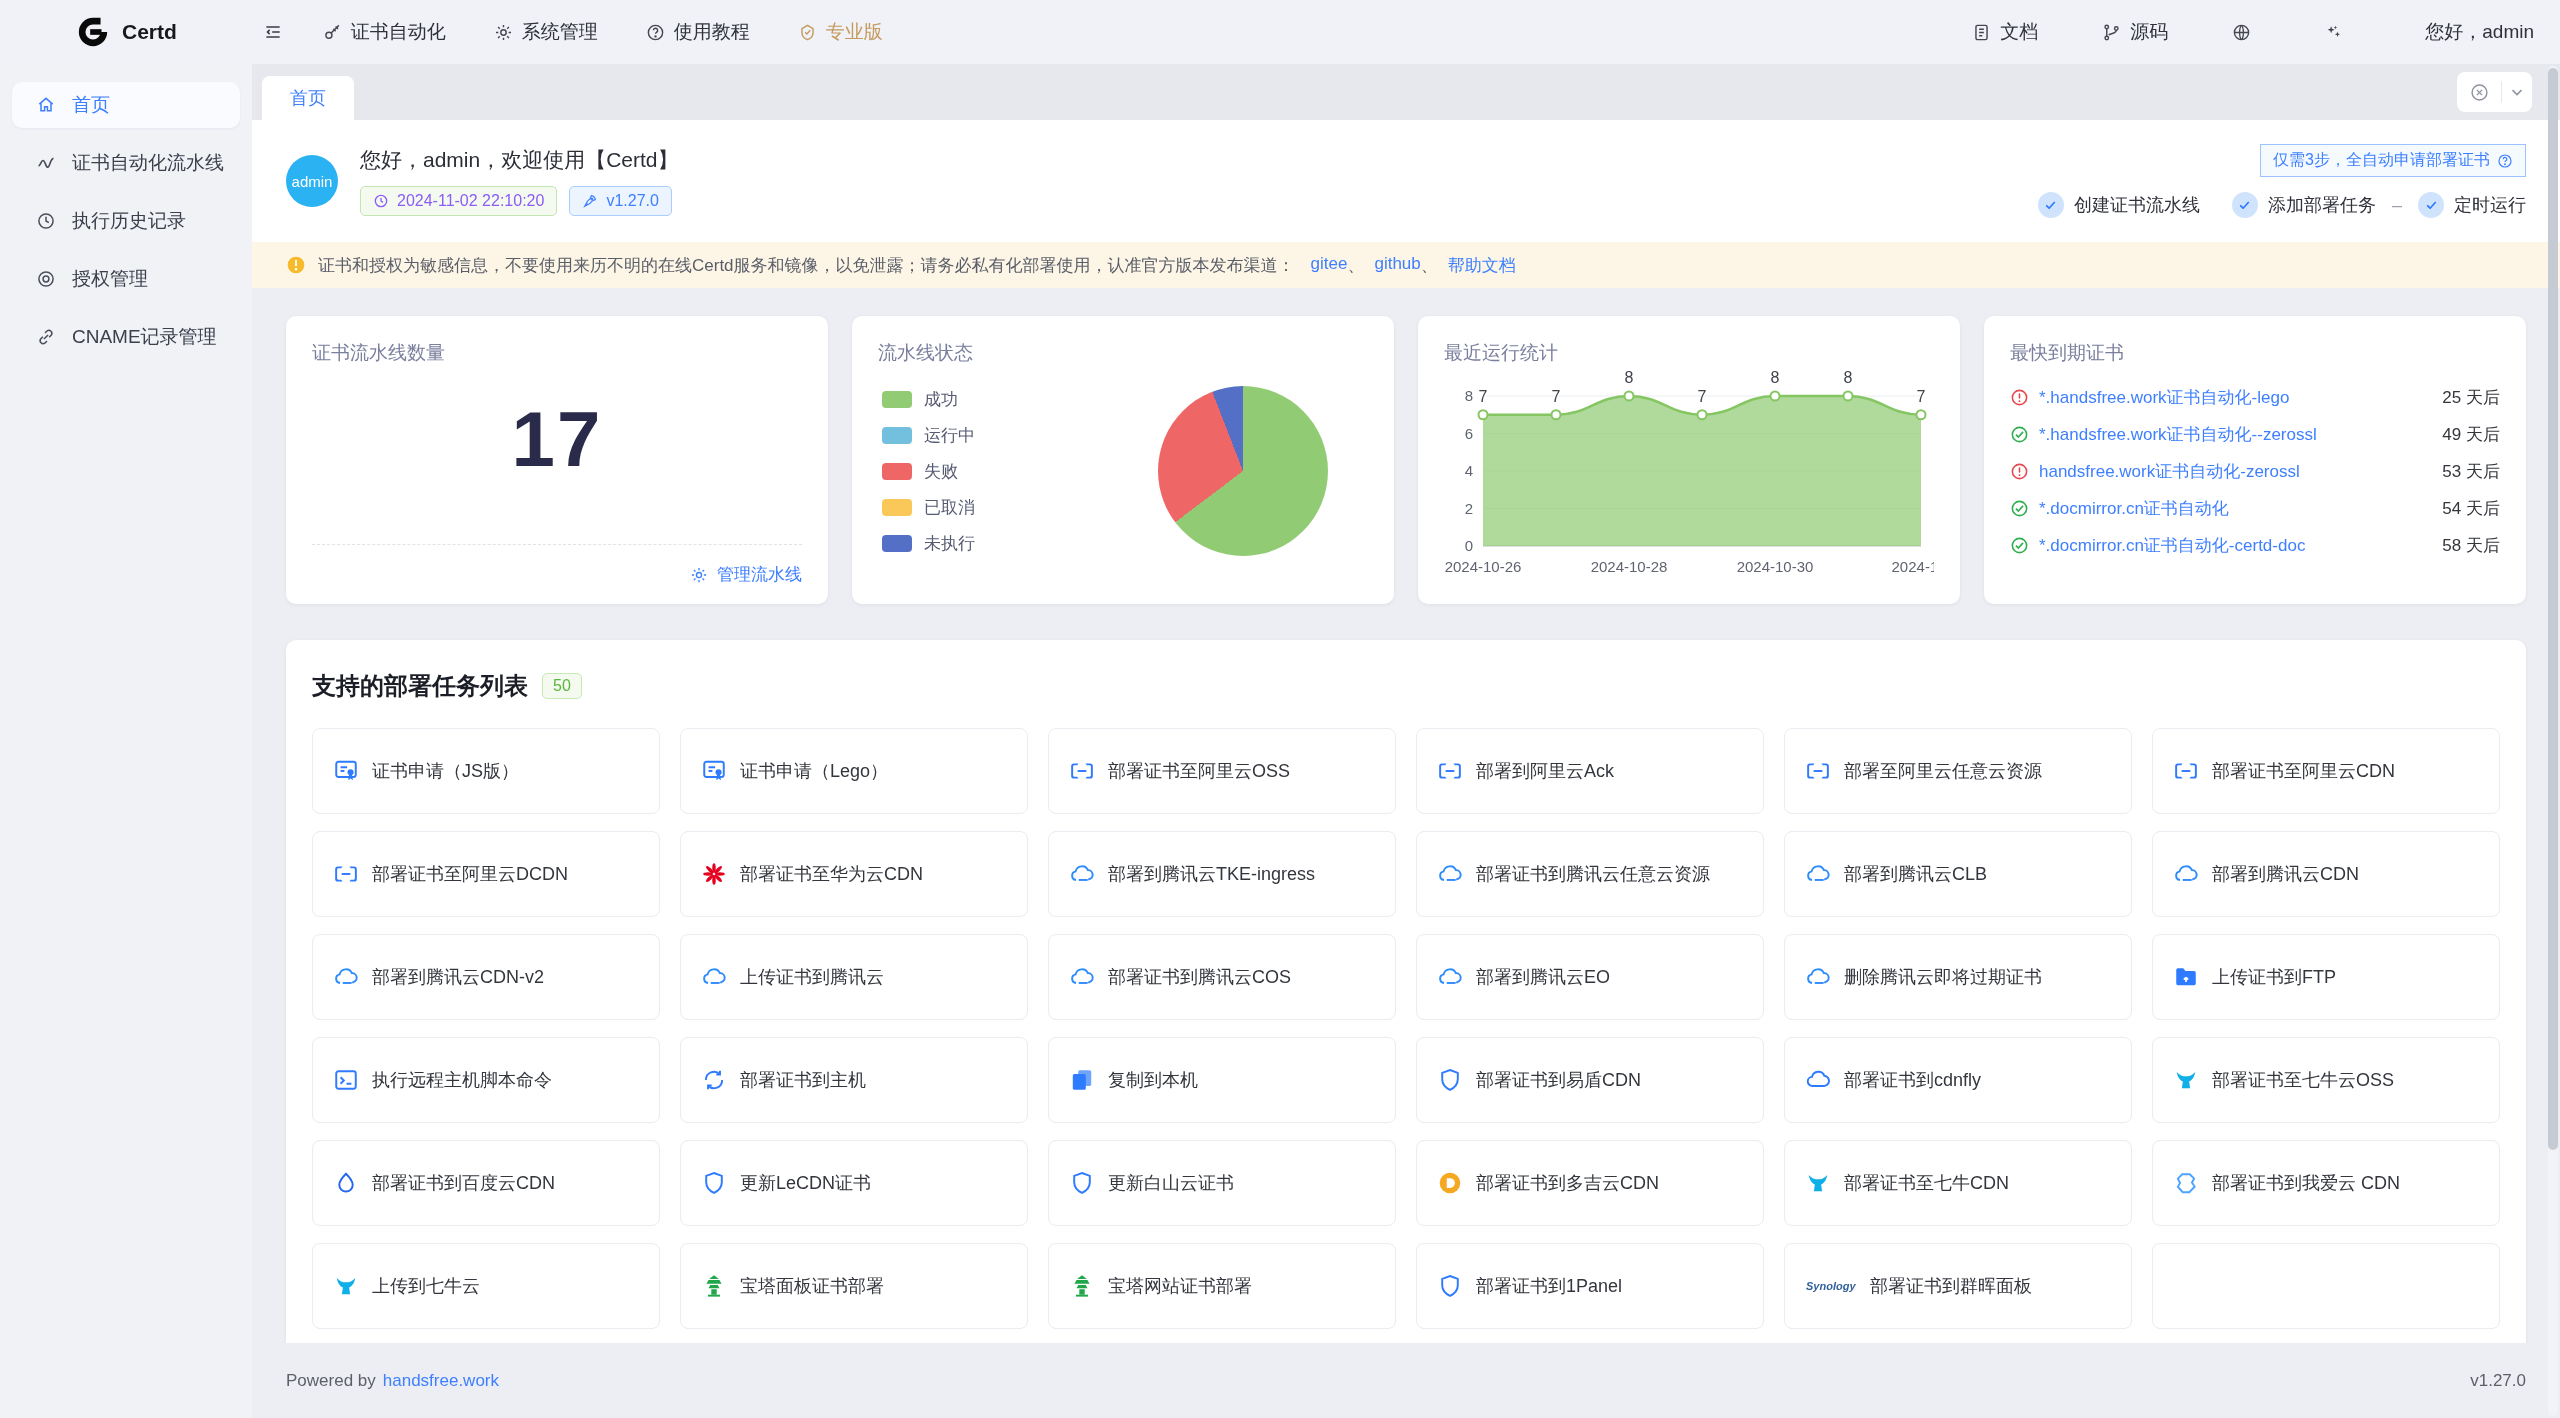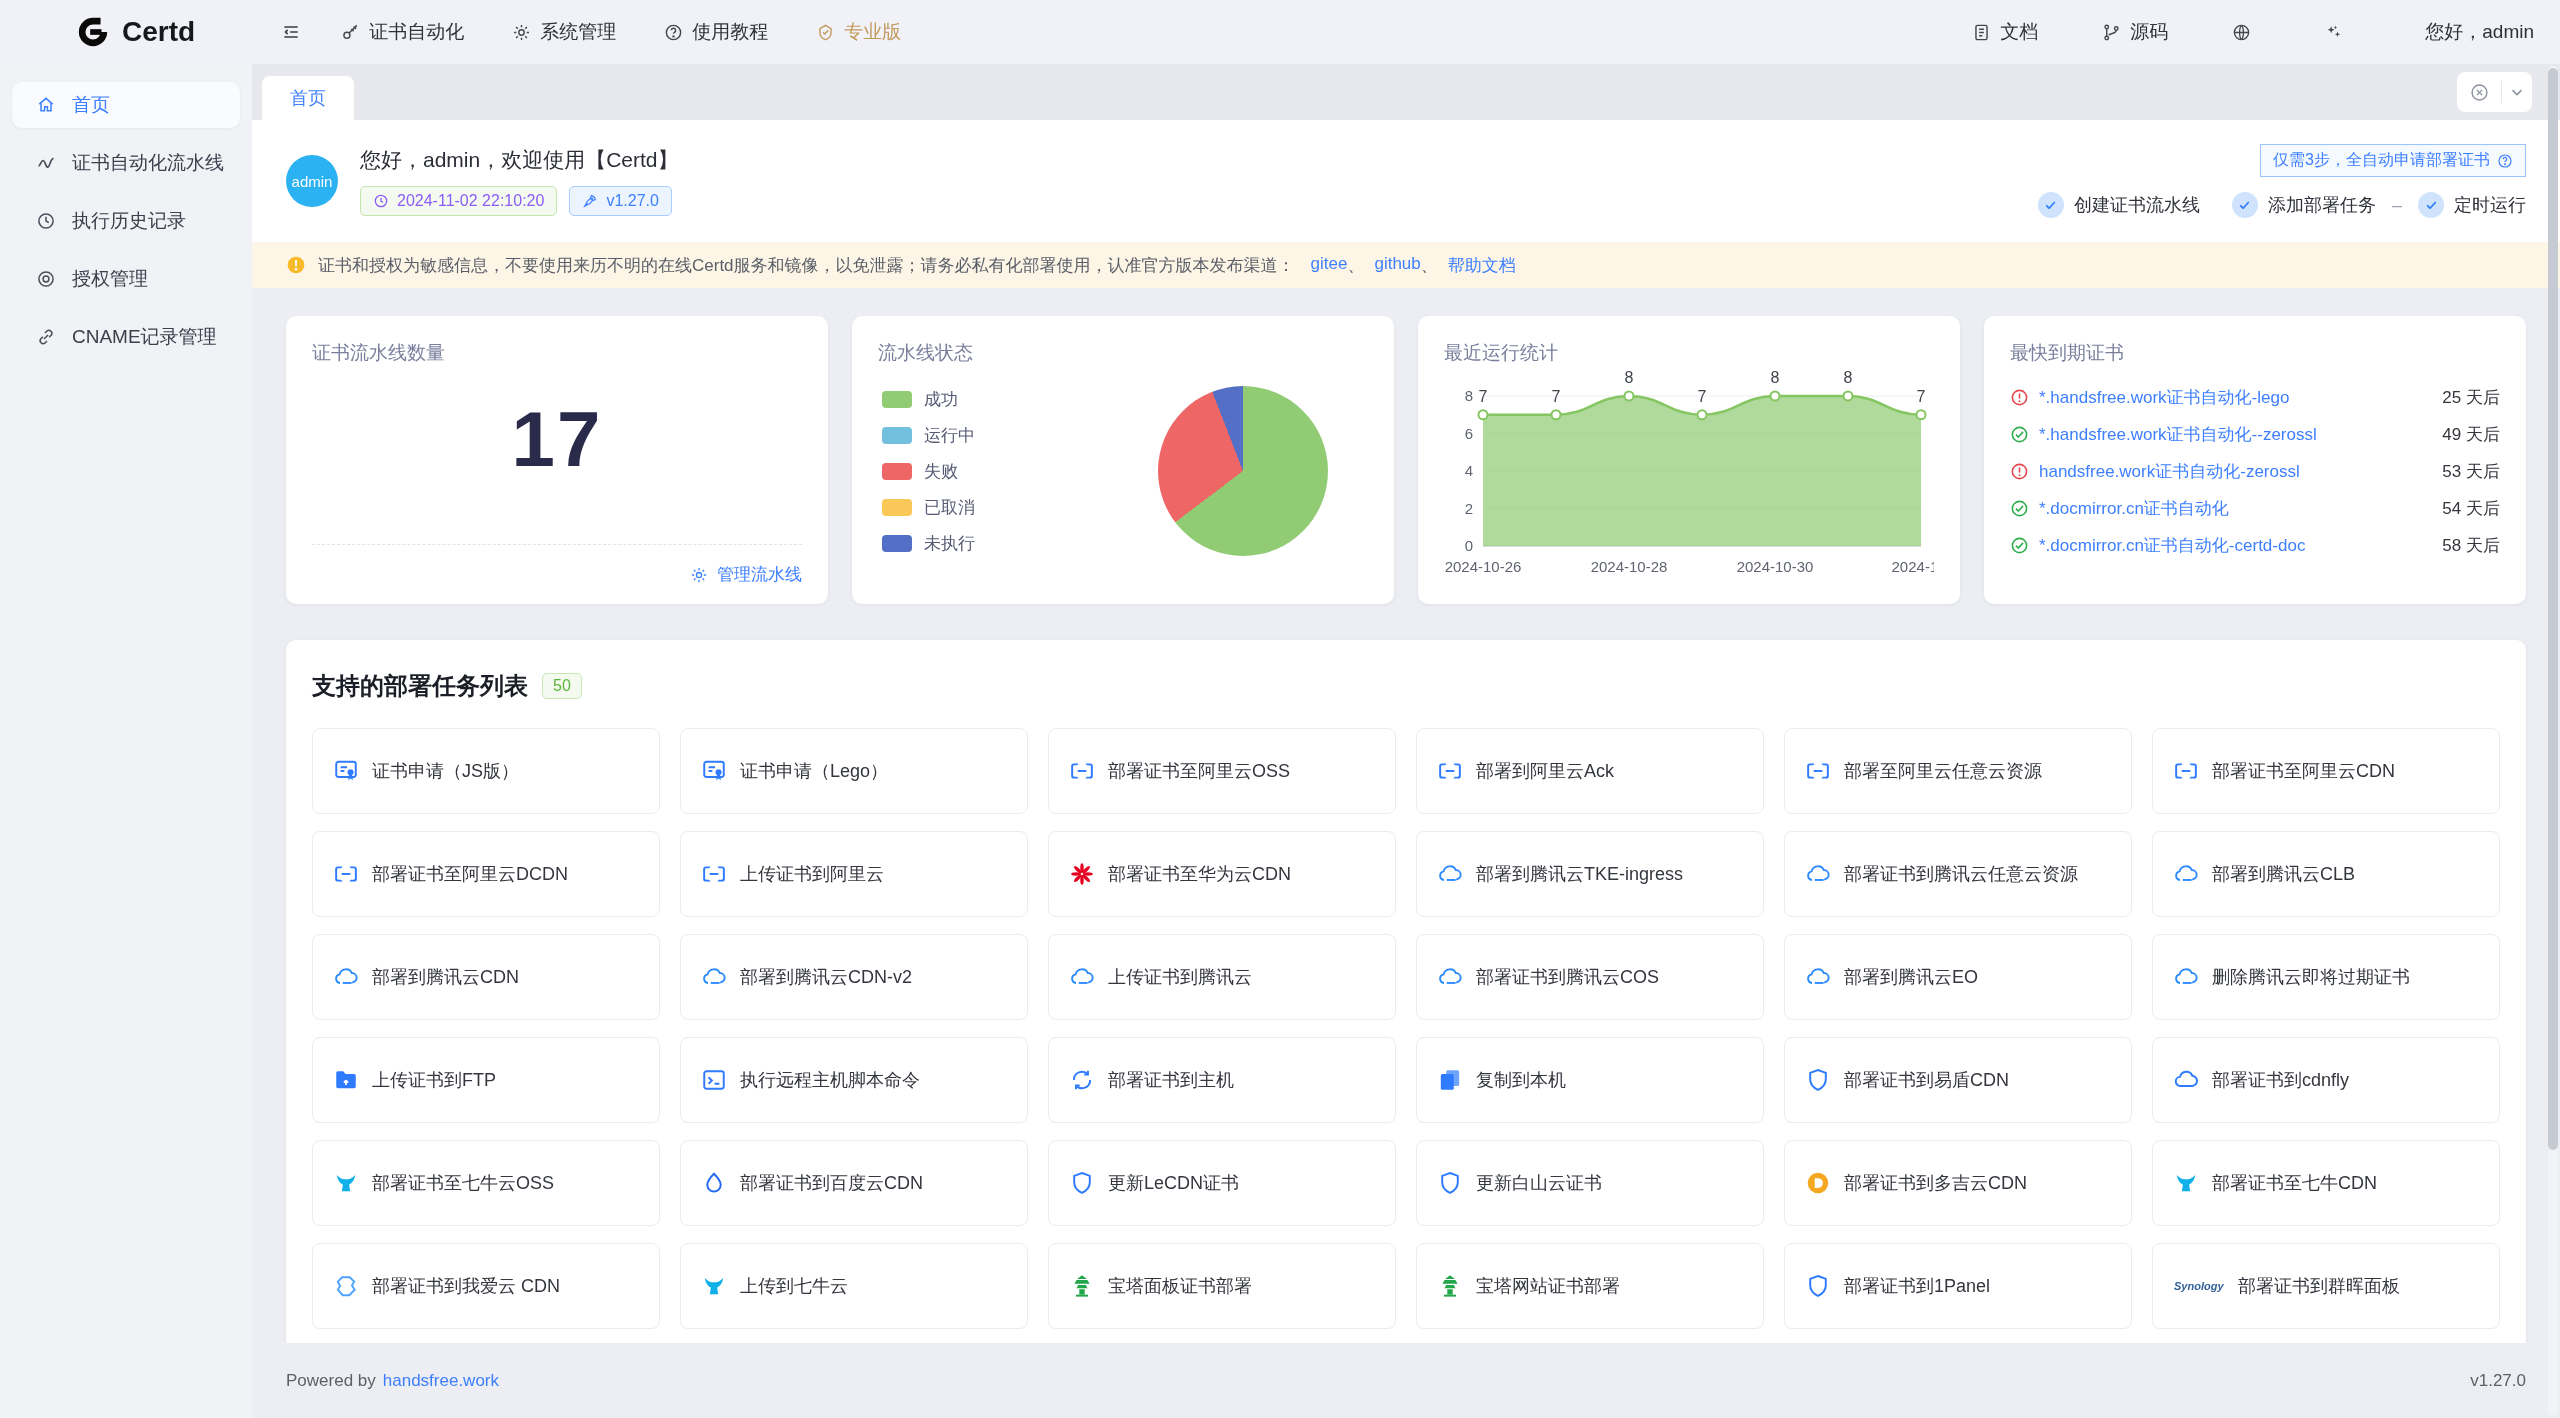--- a/index.html
+++ b/index.html
@@ -9,21 +9,21 @@
     background:#eceef3; overflow:hidden; position:relative;
     color:#33363d;
   }
   .icon { display:inline-flex; align-items:center; justify-content:center; font-size:20px; line-height:1; }
   .icon svg { display:block; }
   .blue { color:#3d7fff; text-decoration:none; cursor:pointer; }
 
   
   .navbar { position:absolute; top:0; left:0; right:0; height:64px; background:#f1f2f7; display:flex; align-items:center; z-index:6; }
   .brand { display:flex; align-items:center; gap:12px; margin-left:76px; cursor:pointer; }
-  .brand-name { font-size:28px; font-weight:bold; color:#17181c; }
+  .brand-name { font-size:21px; font-weight:bold; color:#17181c; }
   .collapse { margin-left:86px; color:#3a3d45; cursor:pointer; }
   .nav-menu { display:flex; margin-left:40px; gap:48px; }
   .nav-item { display:flex; align-items:center; gap:9px; font-size:19px; color:#2f323a; cursor:pointer; white-space:nowrap; }
   .nav-item .icon { color:#44474f; font-size:19px; }
   .nav-item.pro, .nav-item.pro .icon { color:#c49a5f; }
   .nav-right { margin-left:auto; display:flex; align-items:center; gap:64px; margin-right:26px; }
 
   
   .sidebar { position:absolute; top:64px; left:0; width:252px; bottom:0; background:#f0f2f6; padding-top:12px; z-index:5; }
   .side-item { height:46px; margin:6px 12px 12px; display:flex; align-items:center; gap:16px; padding-left:24px; border-radius:10px; font-size:19px; color:#3c404d; cursor:pointer; }
@@ -596,30 +596,20 @@
               <svg viewBox="0 0 24 24" width="1em" height="1em" fill="#2f7bff">
                 <path d="M8.8 5H4.5A2.5 2.5 0 0 0 2 7.5v9A2.5 2.5 0 0 0 4.5 19h4.3l-1.2-1.8H4.8a1 1 0 0 1-1-1V7.8a1 1 0 0 1 1-1h2.8L8.8 5z"></path>
                 <path d="M15.2 5h4.3A2.5 2.5 0 0 1 22 7.5v9a2.5 2.5 0 0 1-2.5 2.5h-4.3l1.2-1.8h2.8a1 1 0 0 0 1-1V7.8a1 1 0 0 0-1-1h-2.8L15.2 5z"></path>
                 <rect x="8" y="11.1" width="8" height="1.8"></rect>
               </svg>
             </span>
             <span class="t-label">部署证书至阿里云DCDN</span>
           </div>
           <div class="task-cell">
             <span class="icon t-icon">
-              <svg viewBox="0 0 24 24" width="1em" height="1em" fill="#2f7bff">
-                <path d="M8.8 5H4.5A2.5 2.5 0 0 0 2 7.5v9A2.5 2.5 0 0 0 4.5 19h4.3l-1.2-1.8H4.8a1 1 0 0 1-1-1V7.8a1 1 0 0 1 1-1h2.8L8.8 5z"></path>
-                <path d="M15.2 5h4.3A2.5 2.5 0 0 1 22 7.5v9a2.5 2.5 0 0 1-2.5 2.5h-4.3l1.2-1.8h2.8a1 1 0 0 0 1-1V7.8a1 1 0 0 0-1-1h-2.8L15.2 5z"></path>
-                <rect x="8" y="11.1" width="8" height="1.8"></rect>
-              </svg>
-            </span>
-            <span class="t-label">上传证书到阿里云</span>
-          </div>
-          <div class="task-cell">
-            <span class="icon t-icon">
               <svg viewBox="0 0 24 24" width="1em" height="1em" fill="#e6001f">
                 <ellipse cx="12" cy="6.5" rx="1.6" ry="4.5"></ellipse>
                 <ellipse cx="12" cy="6.5" rx="1.6" ry="4.5" transform="rotate(45 12 12)"></ellipse>
                 <ellipse cx="12" cy="6.5" rx="1.6" ry="4.5" transform="rotate(90 12 12)"></ellipse>
                 <ellipse cx="12" cy="6.5" rx="1.6" ry="4.5" transform="rotate(135 12 12)"></ellipse>
                 <ellipse cx="12" cy="6.5" rx="1.6" ry="4.5" transform="rotate(180 12 12)"></ellipse>
                 <ellipse cx="12" cy="6.5" rx="1.6" ry="4.5" transform="rotate(225 12 12)"></ellipse>
                 <ellipse cx="12" cy="6.5" rx="1.6" ry="4.5" transform="rotate(270 12 12)"></ellipse>
                 <ellipse cx="12" cy="6.5" rx="1.6" ry="4.5" transform="rotate(315 12 12)"></ellipse>
               </svg>

